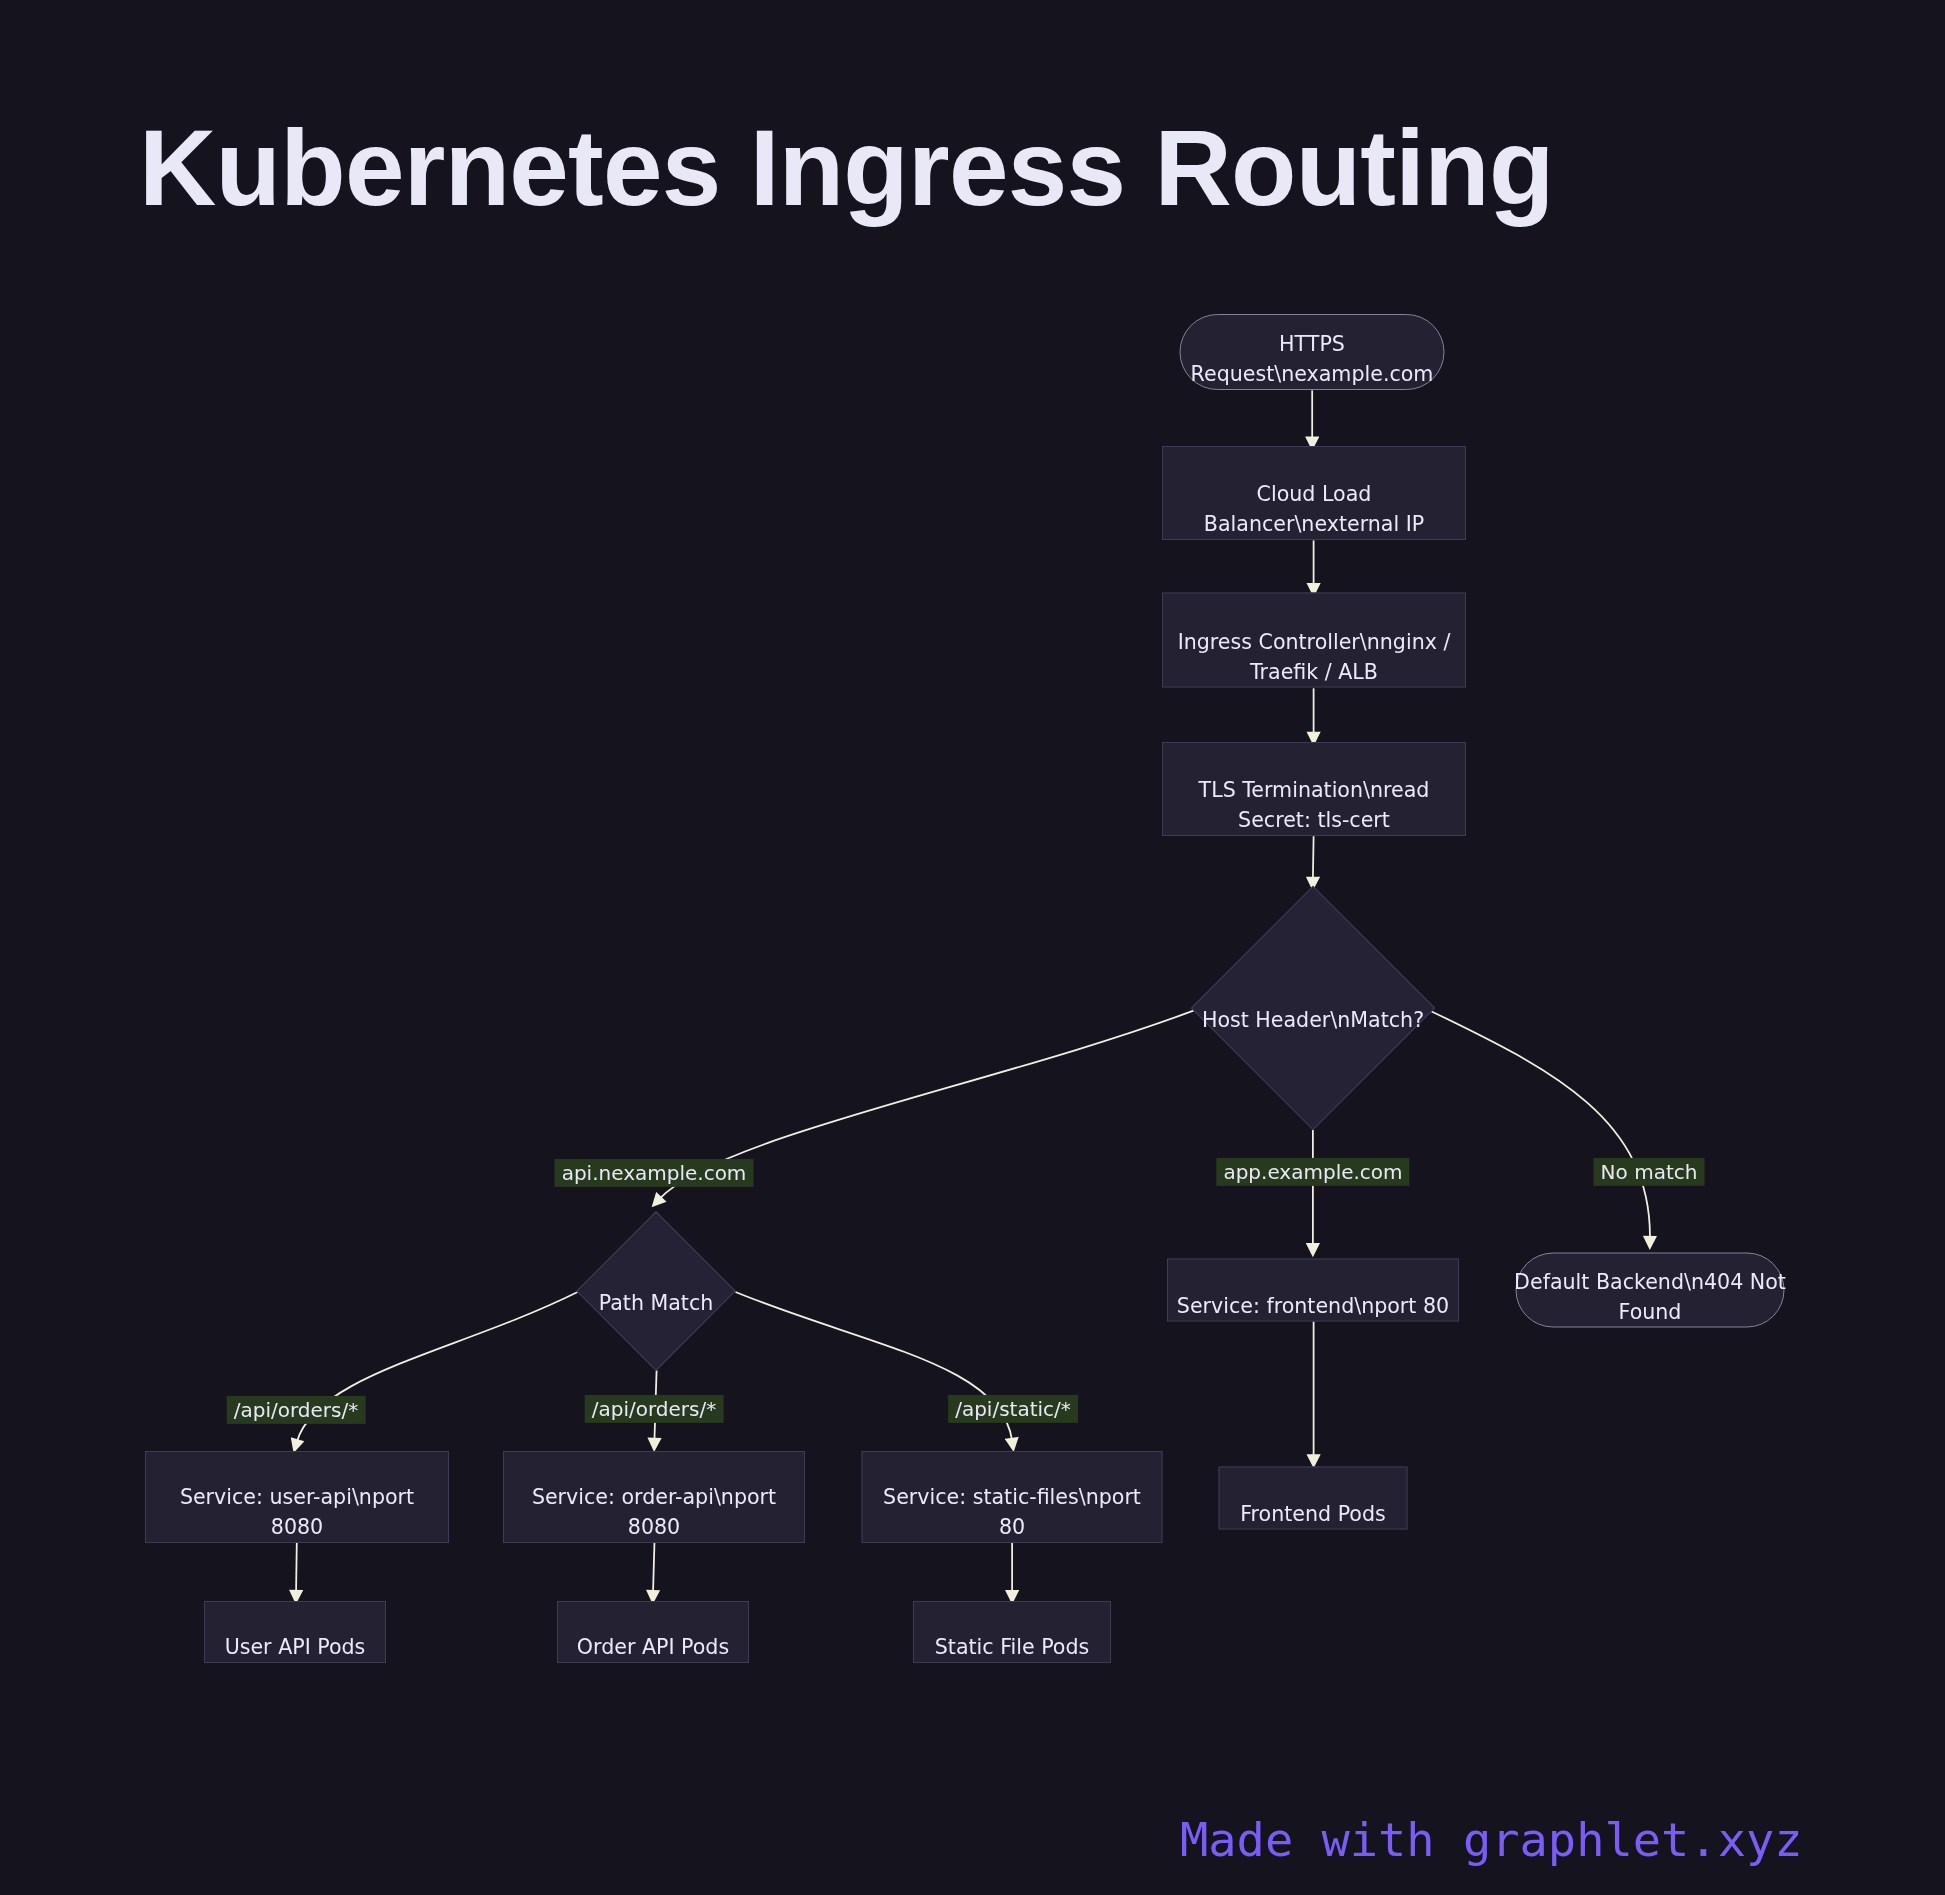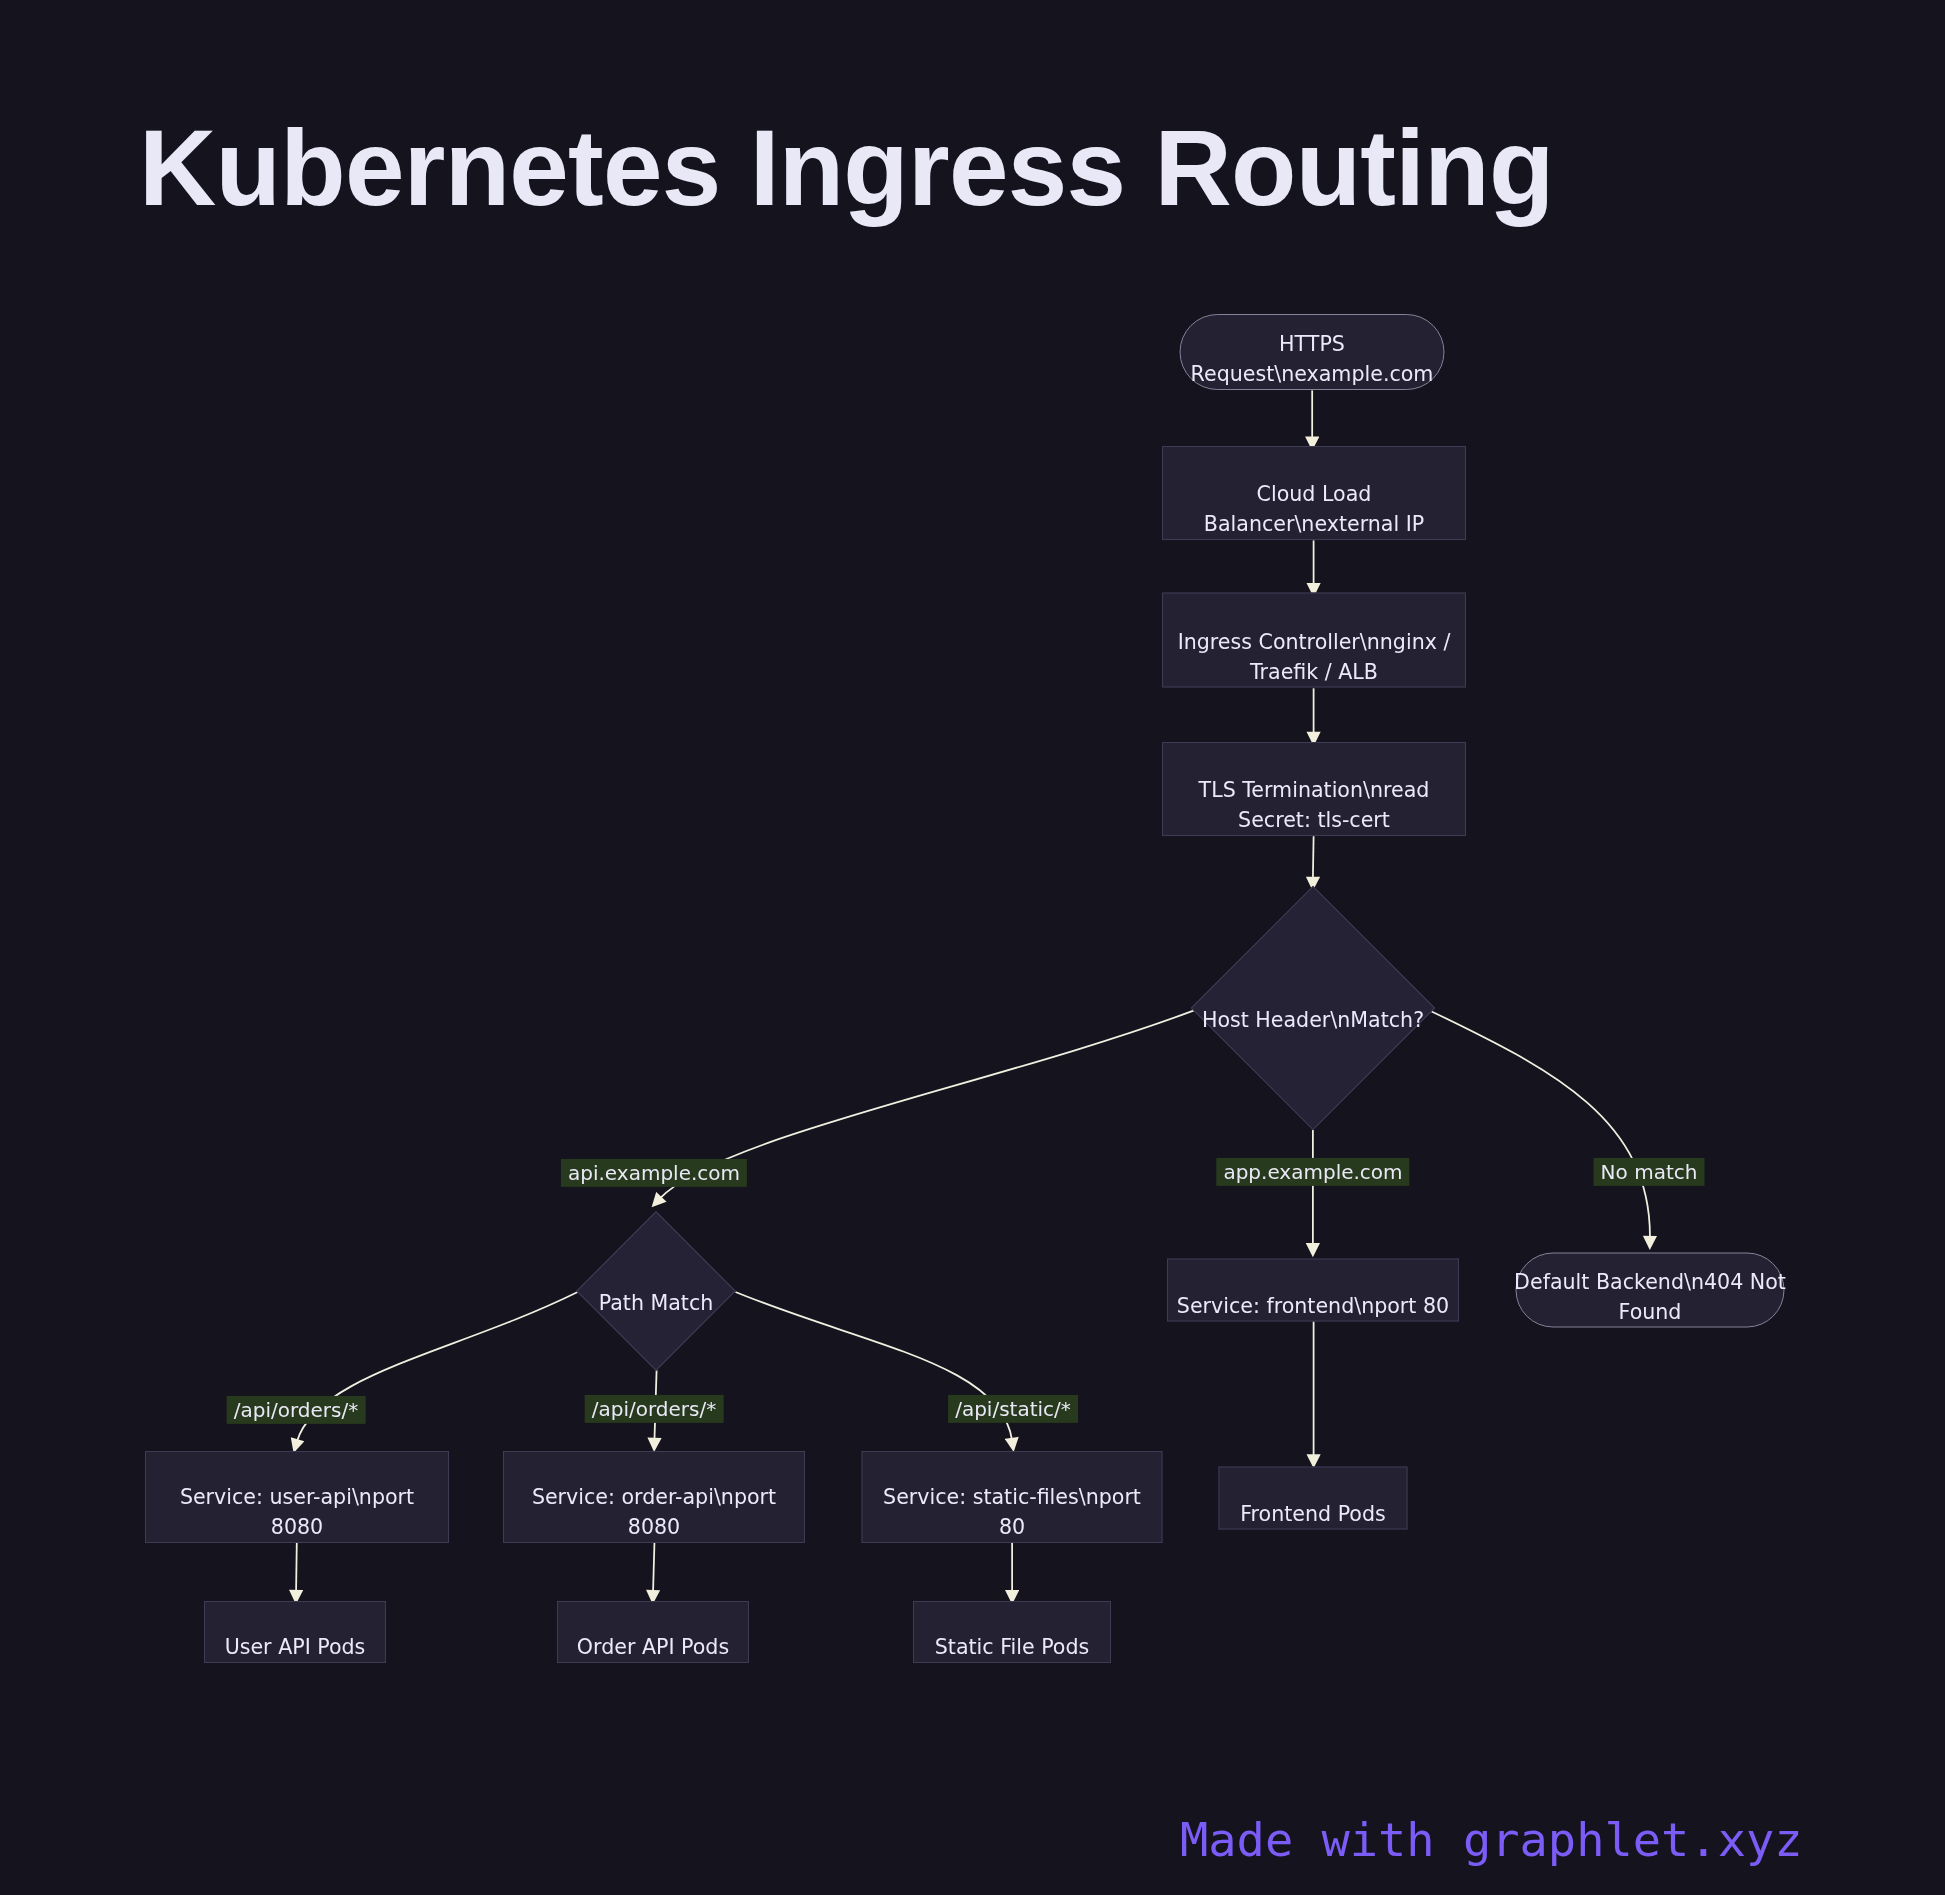--- a/index.html
+++ b/index.html
@@ -94,21 +94,21 @@
     <div class="nl">TLS Termination\nread</div>
     <div class="nl">Secret: tls-cert</div>
   </div>
 
   <div class="diamond-shape" style="left:1313px;top:1008px;width:171px;height:171px"></div>
   <div class="diamond-text" style="left:1313px;top:1008px">Host Header\nMatch?</div>
 
   <div class="diamond-shape" style="left:656px;top:1291px;width:111px;height:111px"></div>
   <div class="diamond-text" style="left:656px;top:1291px">Path Match</div>
 
-  <div class="elabel" style="left:654px;top:1173px">api.example.com</div>
+  <div class="elabel" style="left:654px;top:1173px">api.nexample.com</div>
   <div class="elabel" style="left:1313px;top:1172px">app.example.com</div>
   <div class="elabel" style="left:1649px;top:1172px">No match</div>
   <div class="elabel" style="left:296px;top:1410px">/api/orders/*</div>
   <div class="elabel" style="left:654px;top:1409px">/api/orders/*</div>
   <div class="elabel" style="left:1013px;top:1409px">/api/static/*</div>
 
   <div class="node" style="left:297px;top:1497px;width:302px;height:90px">
     <div class="nl">Service: user-api\nport</div>
     <div class="nl">8080</div>
   </div>

